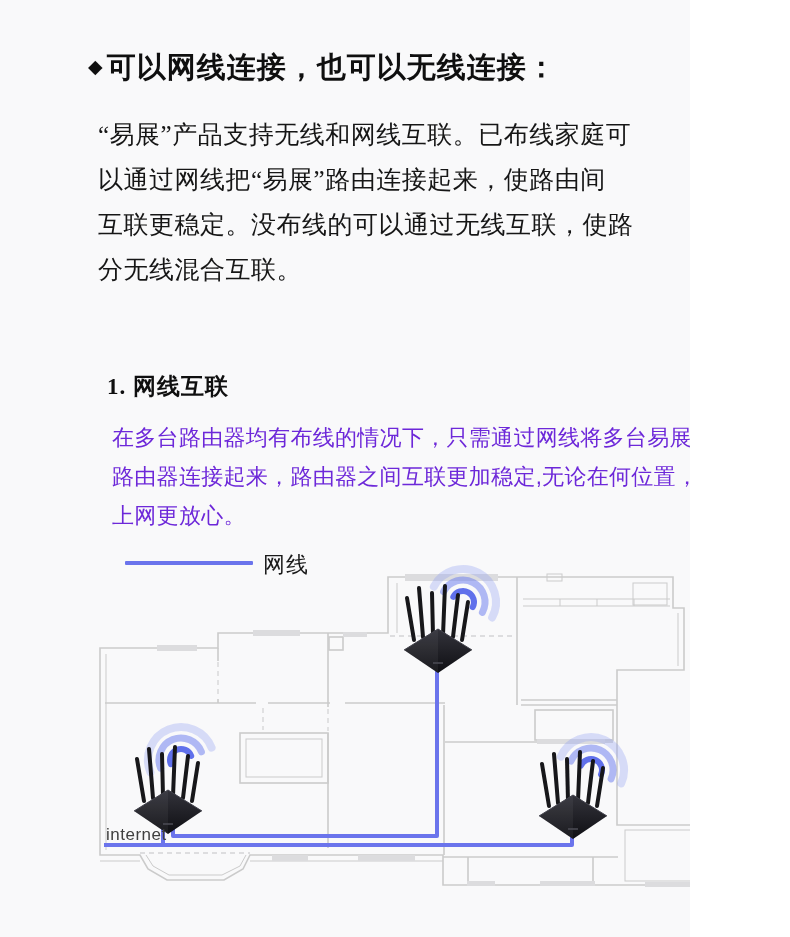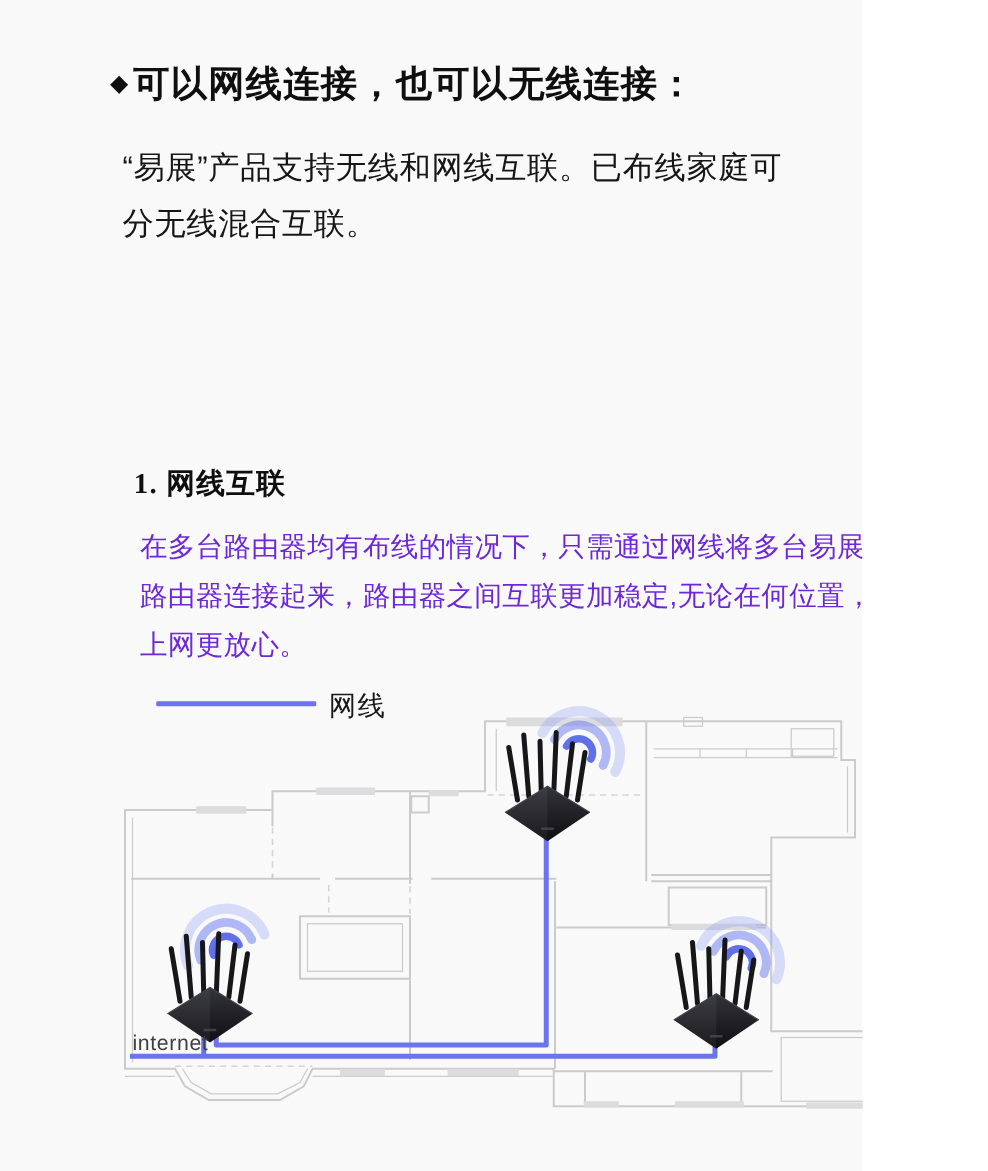--- a/index.html
+++ b/index.html
@@ -18,21 +18,21 @@
     letter-spacing:1px;white-space:nowrap;
   }
   .title .bullet{
     font-size:19px;position:relative;top:-4px;margin-right:3px;
   }
   .intro{
     left:98px;top:112px;
     font-size:25px;line-height:45px;color:#161616;
     letter-spacing:.5px;
   }
-  .intro div{white-space:nowrap;}
+  .intro div{white-space:nowrap;font-family:Liberation Serif, serif;}
   .sec-heading{
     left:107px;top:371px;
     font-size:23px;font-weight:700;color:#0f0f0f;
     letter-spacing:1px;white-space:nowrap;font-family:Liberation Serif, serif;
   }
   .sec-body{
     left:112px;top:418px;
     font-size:22px;line-height:39px;color:#6d28d9;
     letter-spacing:.3px;
   }
@@ -55,20 +55,22 @@
 <body>
 
 <div class="page">
 
   <div class="abs title">
     <span class="bullet">◆</span><span>可以网线连接，也可以无线连接：</span>
   </div>
 
   <div class="abs intro">
     <div>“易展”产品支持无线和网线互联。已布线家庭可</div>
+    <div>以通过网线把“易展”路由连接起来，使路由间</div>
+    <div>互联更稳定。没布线的可以通过无线互联，使路</div>
     <div>分无线混合互联。</div>
   </div>
 
   <div class="abs sec-heading">1. 网线互联</div>
 
   <div class="abs sec-body">
     <div>在多台路由器均有布线的情况下，只需通过网线将多台易展</div>
     <div>路由器连接起来，路由器之间互联更加稳定,无论在何位置，</div>
     <div>上网更放心。</div>
   </div>

